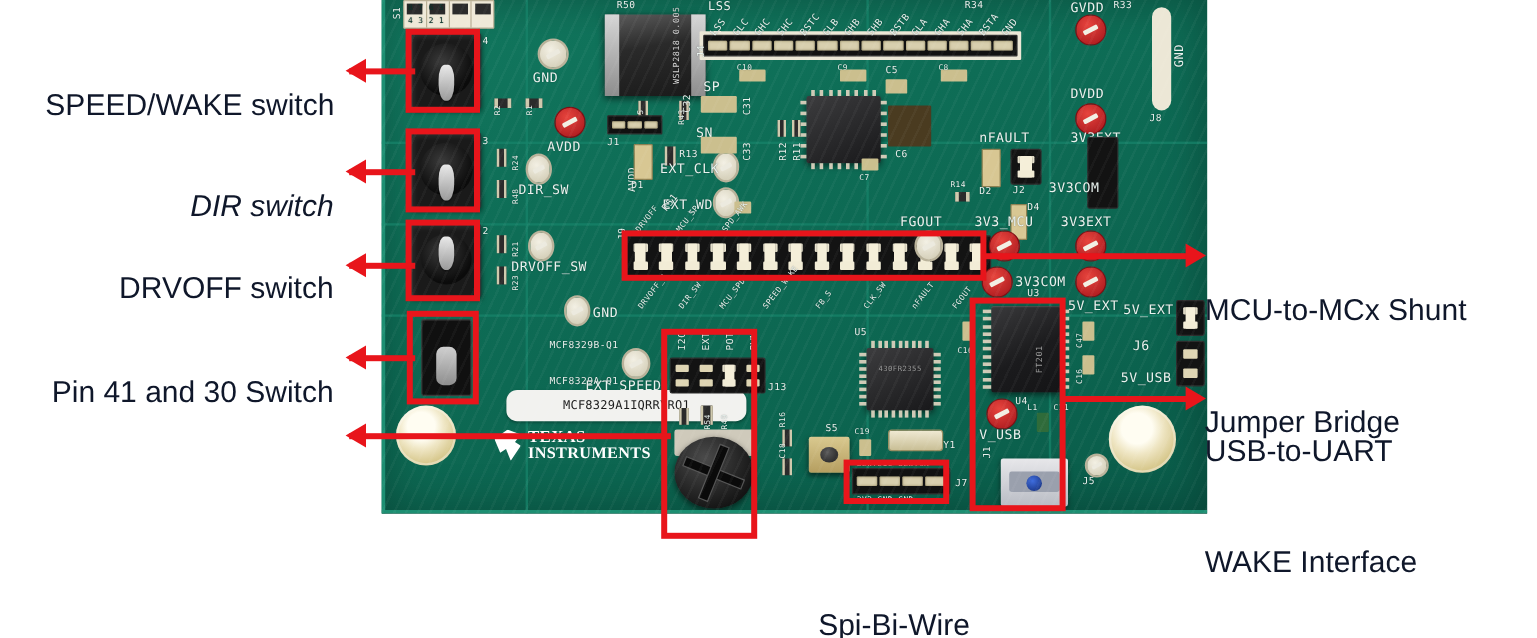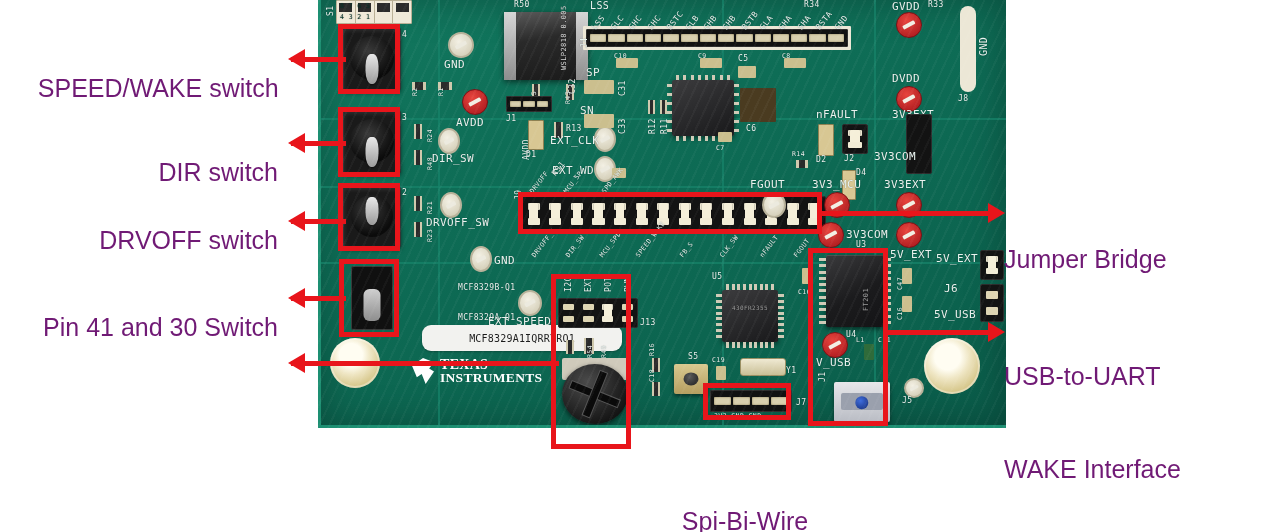--- a/index.html
+++ b/index.html
@@ -1,21 +1,21 @@
 <!DOCTYPE html>
 <html><head>
 <meta charset="utf-8">
 <style>
   html,body{margin:0;padding:0;background:#ffffff;}
   body{width:1281px;height:532px;position:relative;overflow:hidden;
        font-family:"Liberation Sans","DejaVu Sans",sans-serif;}
   #root{position:absolute;left:0;top:0;width:1281px;height:532px;background:#fff;}
 
   
-  .anno{position:absolute;color:#701a75;font-size:25px;line-height:31px;white-space:pre;}
+  .anno{position:absolute;color:#0f172a;font-size:25px;line-height:31px;white-space:pre;}
   .anno.r{text-align:right;}
   .anno.l{text-align:left;}
 
   
   .rbox{position:absolute;border:5px solid #e8151b;box-sizing:border-box;}
   
   .aline{position:absolute;background:#e8151b;height:5px;}
   .ahead{position:absolute;width:0;height:0;}
   .ahead.left{border-top:10px solid transparent;border-bottom:10px solid transparent;border-right:17px solid #e8151b;}
   .ahead.right{border-top:10px solid transparent;border-bottom:10px solid transparent;border-left:17px solid #e8151b;}
@@ -695,34 +695,35 @@
 
   <div class="aline" style="left:884px;top:330px;width:106px;"></div>
   <div class="ahead right" style="left:988px;top:322px;"></div>
 
   <div class="aline" style="left:628px;top:437px;width:0px;height:0px;"></div>
 
   <div class="anno r" style="left:10px;top:42px;width:268px;">
     <span>SPEED/WAKE switch</span>
   </div>
 
-  <div class="anno r" style="left:10px;top:126px;width:268px;">
+  <div class="anno r" style="left:10px;top:126px;width:268px;font-style:italic;">
     <span>DIR switch</span>
   </div>
 
   <div class="anno r" style="left:10px;top:194px;width:268px;">
     <span>DRVOFF switch</span>
   </div>
 
   <div class="anno r" style="left:5px;top:281px;width:273px;">
     <span>Pin 41 and 30 Switch</span>
   </div>
 
 
   <div class="anno l" style="left:1004px;top:182px;width:272px;">
+    <div>MCU-to-MCx Shunt</div>
     <div>Jumper Bridge</div>
   </div>
 
   <div class="anno l" style="left:1004px;top:299px;width:272px;">
     <div>USB-to-UART</div>
     <div>WAKE Interface</div>
   </div>
 
   <div class="anno" style="left:600px;top:444px;width:290px;text-align:center;">
     <div>Spi-Bi-Wire</div>

